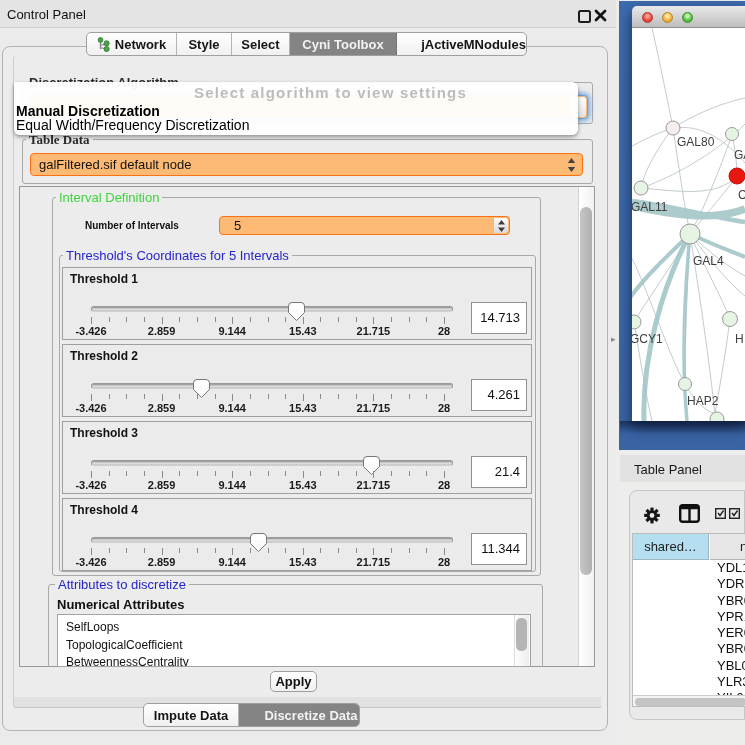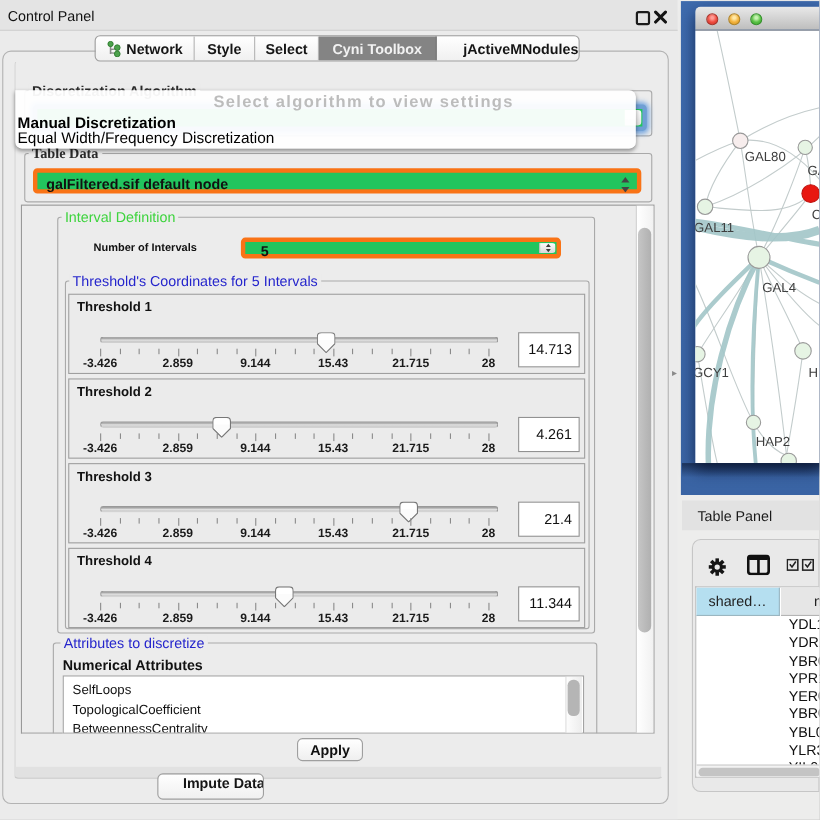--- a/index.html
+++ b/index.html
@@ -1,21 +1,21 @@
 <!DOCTYPE html>
 <html><head>
 <meta charset="utf-8">
 <style>
   * { margin:0; padding:0; box-sizing:border-box; }
   html,body { width:745px; height:745px; overflow:hidden; }
   body { font-family:"Liberation Sans", sans-serif; background:#ededec; position:relative; }
   .abs { position:absolute; }
   .groupbox { position:absolute; border:1px solid #a9a9a9; border-radius:3px; }
   .gtitle { position:absolute; background:#ececec; padding:0 3px; font-size:13px; line-height:13px; }
-  .combo { position:absolute; background:#22c55e; border:4px solid #f97316; border-radius:4px; font-size:13px; color:#111;font-weight:bold; }
+  .combo { position:absolute; background:#fdba74; border:1px solid #f97316; border-radius:4px; font-size:13px; color:#111; }
   .stepper { position:absolute; right:1px; top:1px; bottom:1px; width:15px; border-left:1px solid #c0c0c0;
              background:linear-gradient(#fdfdfd,#d9d9d9); border-radius:0 3px 3px 0;
              display:flex; flex-direction:column; align-items:center; justify-content:center; }
   .stepper svg { display:block; }
   .thr-box { position:absolute; left:62px; width:470px; height:73px; border:1px solid #9f9f9f; background:#ebebeb; }
   .thr-label { position:absolute; left:7px; top:4px; font-size:12px; font-weight:bold; color:#111; }
   .track { position:absolute; left:28px; top:38px; width:362px; height:6px; border-radius:3px;
            background:linear-gradient(#8f8f8f,#e0e0e0 55%,#c4c4c4); border:1px solid #999; border-bottom-color:#cfcfcf;}
   .thumb { position:absolute; top:34px; width:17px; height:19px; }
   .ticks { position:absolute; left:28px; top:49px; width:362px; height:8px; }
@@ -270,24 +270,25 @@
 <div class="abs" style="left:57px;top:614px;width:474px;height:53px;background:#fff;border:1px solid #a3a3a3;font-size:12px;color:#111;overflow:hidden;">
   <div style="padding:4px 0 0 8px;line-height:17.5px;">SelfLoops<br>TopologicalCoefficient<br>BetweennessCentrality</div>
   <div class="abs" style="right:1px;top:0;width:15px;height:52px;background:linear-gradient(90deg,#fdfdfd,#ededed);border-left:1px solid #ddd;"></div>
   <div class="abs" style="right:3px;top:3px;width:11px;height:33px;background:#b5b5b5;border-radius:5px;"></div>
 </div>
 
 <div class="abs" style="left:20px;top:667px;width:575px;height:61px;background:#ececec;"></div>
 <div class="abs" style="left:13px;top:56px;width:589px;height:652px;border-left:1px solid #cdcdcd;border-bottom:1px solid #cdcdcd;border-radius:3px;"></div>
 <div class="abs" style="left:14px;top:697px;width:587px;height:11px;background:#e1e1e1;border-bottom:1px solid #c6c6c6;border-radius:0 0 3px 3px;"></div>
 
-<div class="abs" style="left:270px;top:671px;width:60px;height:21px;background:linear-gradient(#ffffff,#efefef);border:1px solid #9f9f9f;border-radius:5px;text-align:center;font-size:13px;font-weight:bold;line-height:19px;color:#111;">Apply</div>
-
-<div class="seg" style="left:143px;top:703px;flex-direction:column;">
+<div class="abs" style="left:270px;top:671px;width:47px;height:21px;background:linear-gradient(#ffffff,#efefef);border:1px solid #9f9f9f;border-radius:5px;text-align:center;font-size:13px;font-weight:bold;line-height:19px;color:#111;">Apply</div>
+
+<div class="seg" style="left:143px;top:703px;">
   <div style="width:95px;">Impute Data</div>
+  <div class="sel" style="width:120px;">Discretize Data</div>
 </div>
 
 <div class="abs" style="left:14px;top:82px;width:564px;height:53px;background:rgba(255,255,255,0.95);border-radius:0 6px 6px 6px;box-shadow:0 2px 4px rgba(0,0,0,0.4);"></div>
 <div class="abs" style="left:194px;top:84px;font-size:15px;font-weight:bold;letter-spacing:1.2px;color:#bcbcbc;">Select algorithm to view settings</div>
 <div class="abs" style="left:16px;top:103px;font-size:14px;font-weight:bold;color:#000;">Manual Discretization</div>
 <div class="abs" style="left:16px;top:117px;font-size:14px;color:#000;">Equal Width/Frequency Discretization</div>
 
 <div class="abs" style="left:611px;top:334px;font-size:9px;color:#8a8a8a;">▸</div>
 
 <div class="abs" style="left:619px;top:1px;width:126px;height:449px;background:linear-gradient(180deg,#3e6bae,#3a64a4);"></div>

